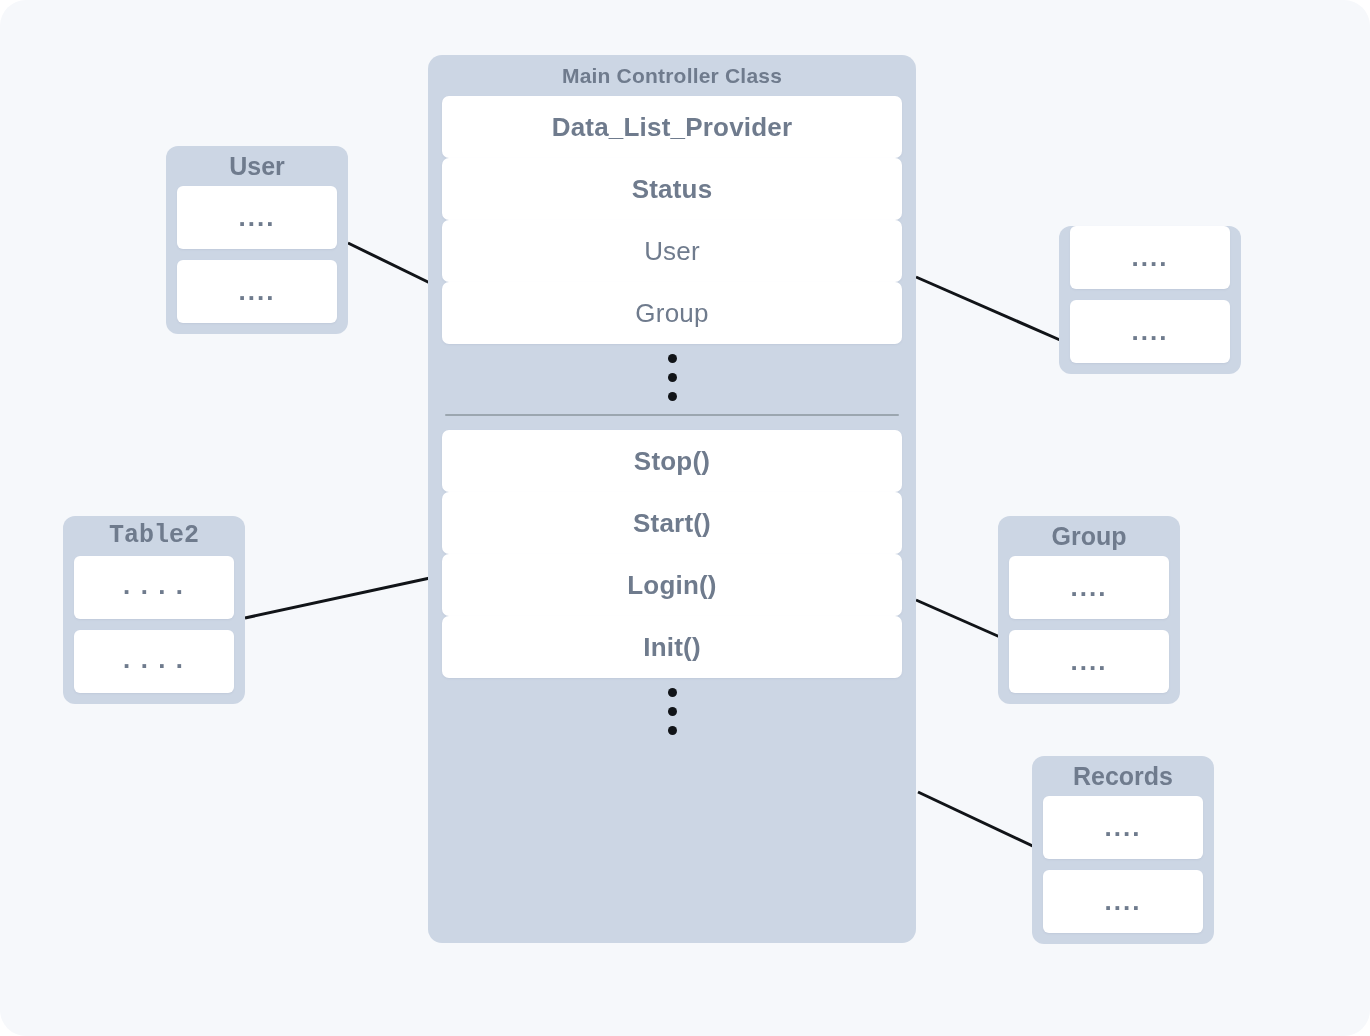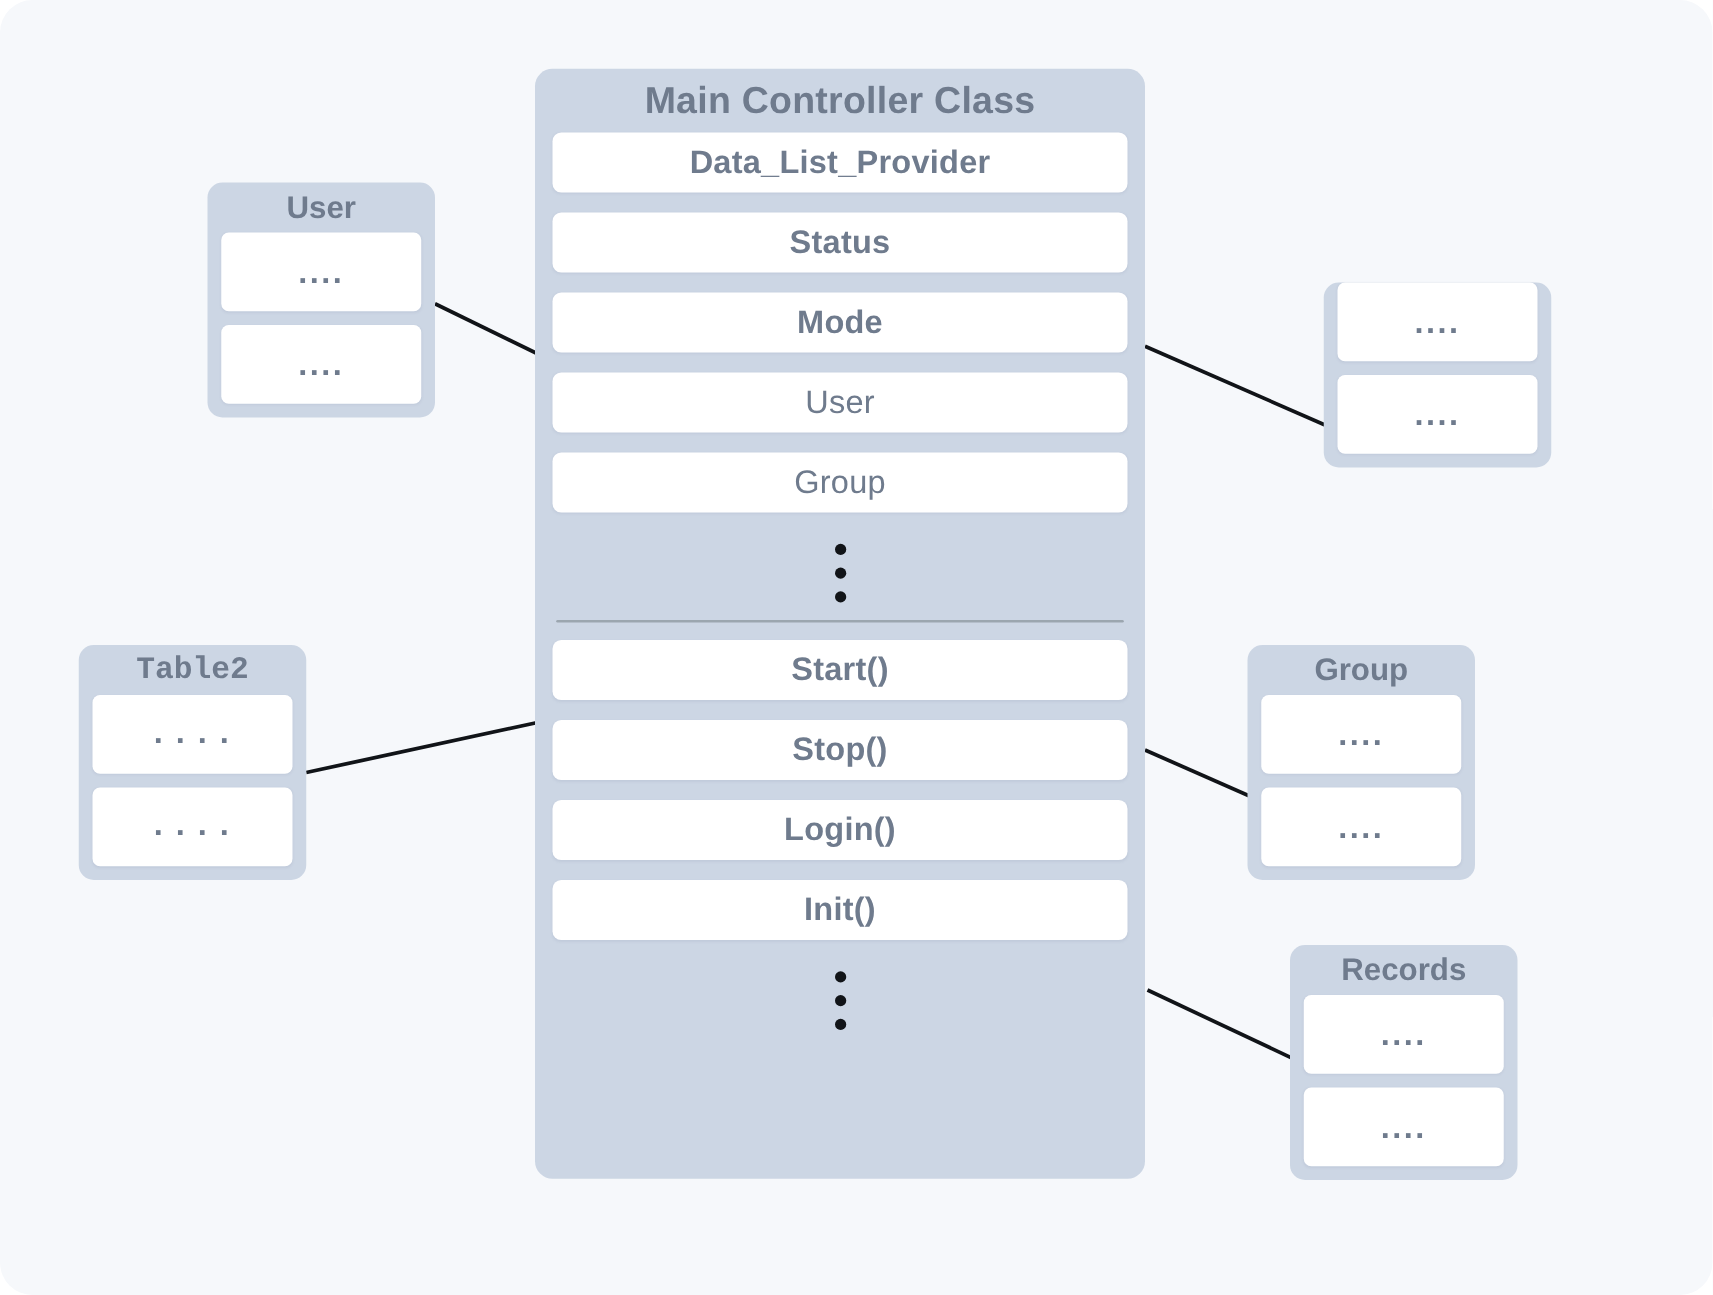--- a/index.html
+++ b/index.html
@@ -42,34 +42,33 @@
     height: 888px;
     background: #ccd6e4;
     border-radius: 14px;
     z-index: 2;
     box-sizing: border-box;
     padding: 0 14px;
   }
 
   .panel-title {
     text-align: center;
-    font-size: 30px;
+    font-size: 21px;
     font-weight: bold;
     color: #6f7b8d;
     letter-spacing: 0.2px;
     padding-top: 10px;
     padding-bottom: 9px;
     line-height: 1.05;
   }
 
   .member-row {
     background: #ffffff;
     border-radius: 7px;
-    height: 48px;
-    margin-bottom: 16px;
+    height: 62px;
     display: flex;
     align-items: center;
     justify-content: center;
     box-shadow: 0 1px 2px rgba(120,135,160,0.13);
   }
   .member-row .member-label {
     font-size: 26px;
     color: #6f7b8d;
     font-weight: bold;
     letter-spacing: 0.2px;
@@ -160,43 +159,40 @@
 
   <div id="main-panel">
     <div class="panel-title">Main Controller Class</div>
 
     <div class="member-row">
       <span class="member-label">Data_List_Provider</span>
     </div>
     <div class="member-row">
       <span class="member-label">Status</span>
     </div>
-    <div class="member-row">
-      <span class="member-label">Mode</span>
-    </div>
     <div class="member-row regular">
       <span class="member-label">User</span>
     </div>
     <div class="member-row regular">
       <span class="member-label">Group</span>
     </div>
 
     <div class="vdots">
       <span></span>
         <span></span>
         <span></span>
     </div>
 
     <div class="section-sep"></div>
 
     <div class="member-row">
+      <span class="member-label">Stop()</span>
+    </div>
+    <div class="member-row">
       <span class="member-label">Start()</span>
-    </div>
-    <div class="member-row">
-      <span class="member-label">Stop()</span>
     </div>
     <div class="member-row">
       <span class="member-label">Login()</span>
     </div>
     <div class="member-row">
       <span class="member-label">Init()</span>
     </div>
 
     <div class="vdots">
       <span></span>

